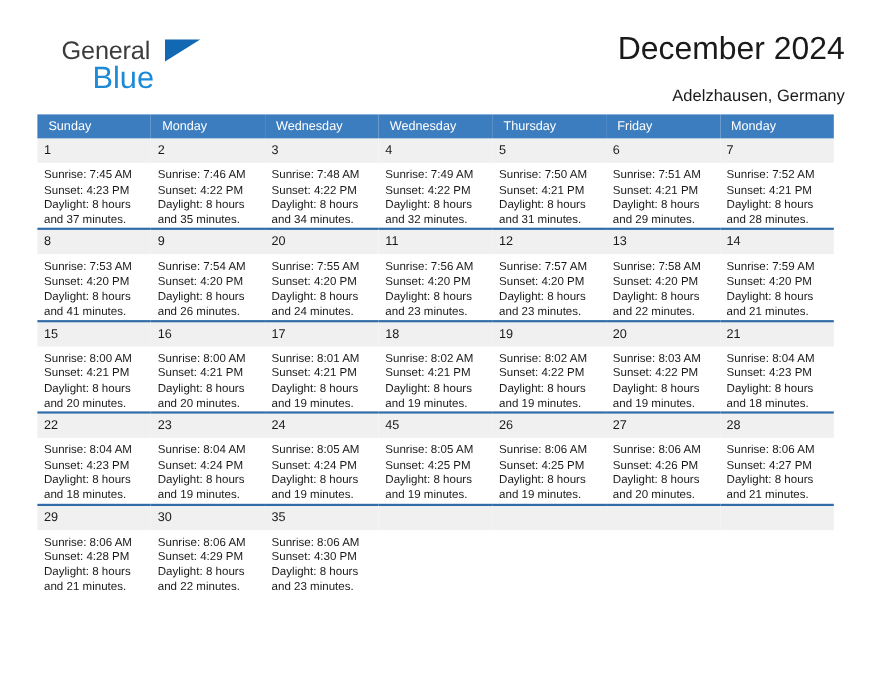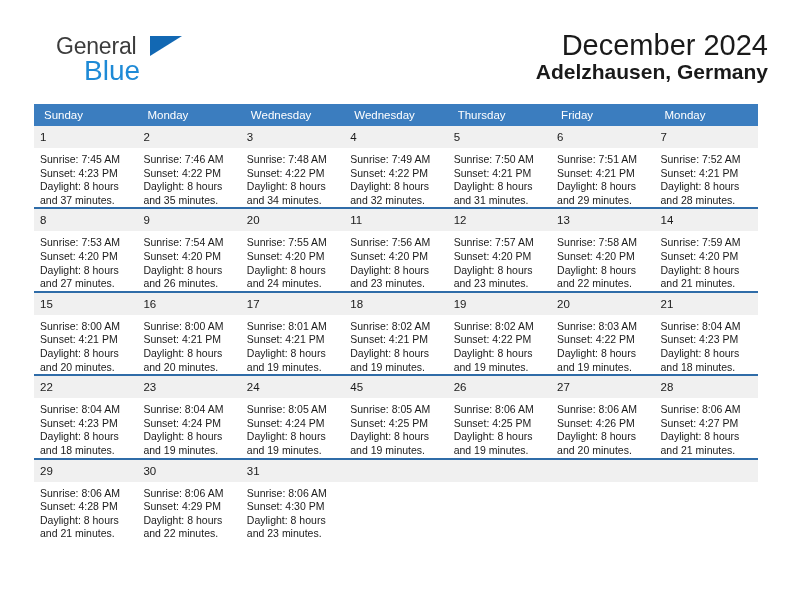--- a/index.html
+++ b/index.html
@@ -73,25 +73,25 @@
     text-align: right;
   }
   .cal-title {
     font-size: 29px;
     line-height: 34px;
     font-weight: 400;
     color: #1a1a1a;
     white-space: nowrap;
   }
   .cal-subtitle {
-    font-size: 21px;
+    font-size: 15px;
     line-height: 20px;
-    font-weight: 700;
+    font-weight: 400;
     color: #1a1a1a;
-    margin-top: 0;
+    margin-top: 16px;
     white-space: nowrap;
   }
 
   
   .calendar {
     position: absolute;
     left: 34px;
     top: 104px;
     width: 724px;
     border-collapse: collapse;
@@ -240,21 +240,21 @@
             </div>
           </td>
         </tr>
         <tr class="week-row">
           <td class="cell">
             <div class="daynum">8</div>
             <div class="cell-body">
               <div>Sunrise: 7:53 AM</div>
               <div>Sunset: 4:20 PM</div>
               <div>Daylight: 8 hours</div>
-              <div>and 27 minutes.</div>
+              <div>and 41 minutes.</div>
             </div>
           </td>
           <td class="cell">
             <div class="daynum">9</div>
             <div class="cell-body">
               <div>Sunrise: 7:54 AM</div>
               <div>Sunset: 4:20 PM</div>
               <div>Daylight: 8 hours</div>
               <div>and 26 minutes.</div>
             </div>
@@ -448,21 +448,21 @@
           <td class="cell">
             <div class="daynum">30</div>
             <div class="cell-body">
               <div>Sunrise: 8:06 AM</div>
               <div>Sunset: 4:29 PM</div>
               <div>Daylight: 8 hours</div>
               <div>and 22 minutes.</div>
             </div>
           </td>
           <td class="cell">
-            <div class="daynum">31</div>
+            <div class="daynum">35</div>
             <div class="cell-body">
               <div>Sunrise: 8:06 AM</div>
               <div>Sunset: 4:30 PM</div>
               <div>Daylight: 8 hours</div>
               <div>and 23 minutes.</div>
             </div>
           </td>
           <td class="cell blank">
             <div class="daynum empty"></div>
             <div class="cell-body">

